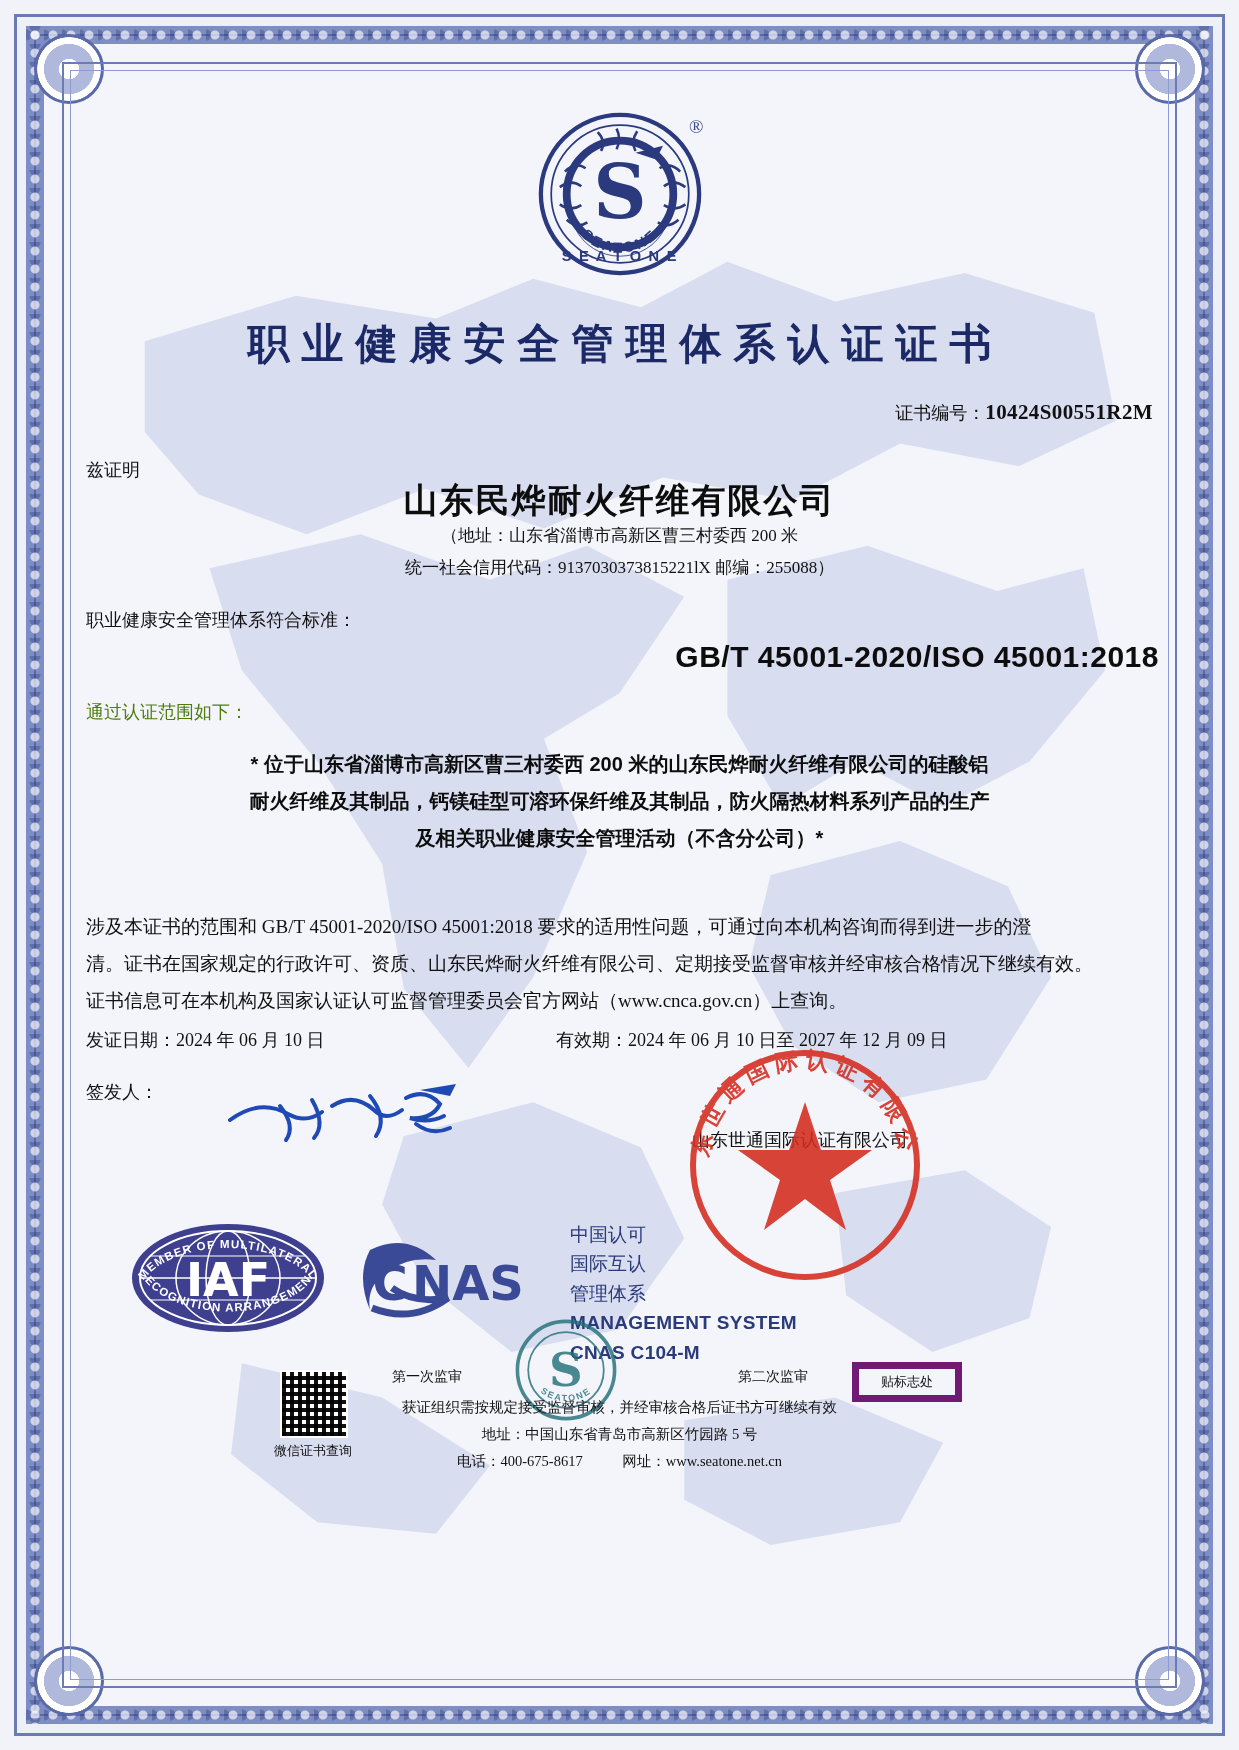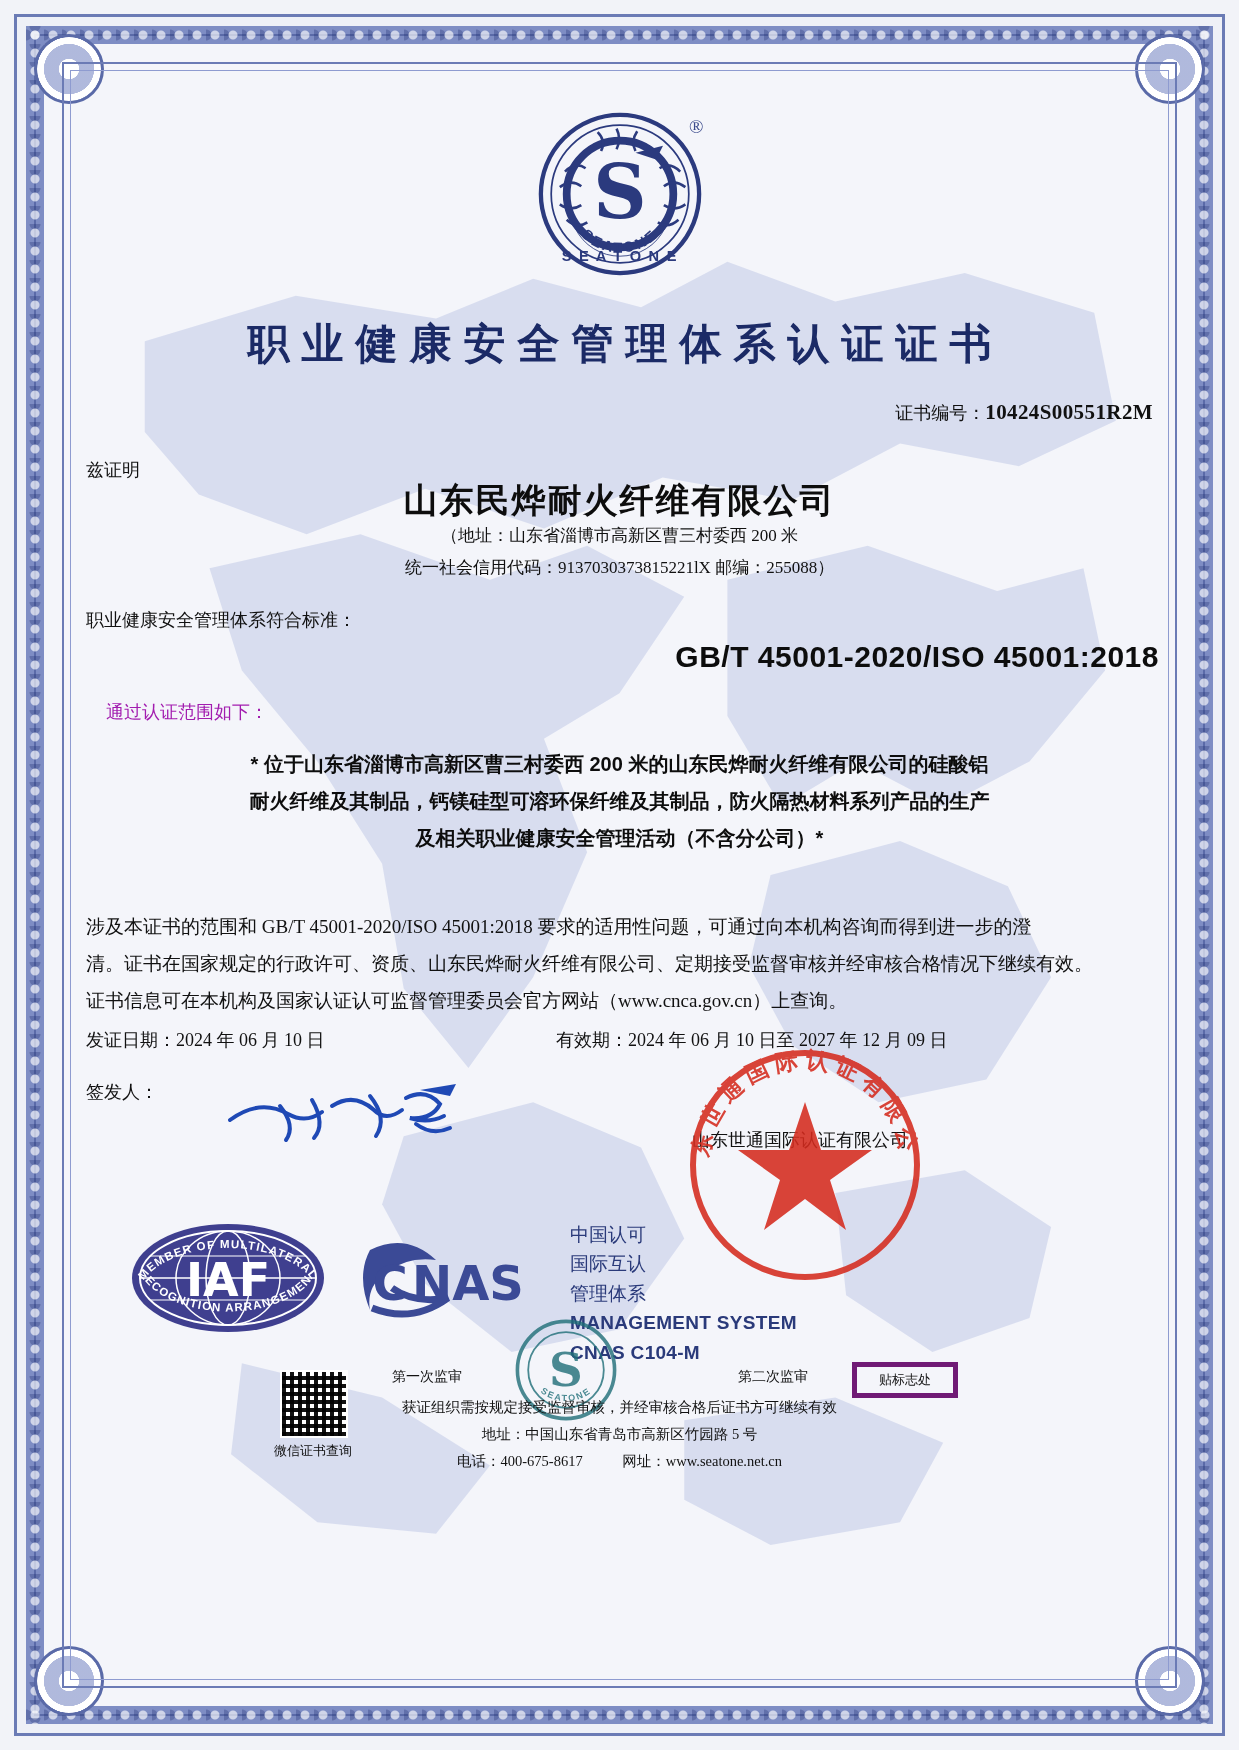--- a/index.html
+++ b/index.html
@@ -208,22 +208,21 @@
     font-weight: bold;
     color: #0d0d0d;
     letter-spacing: 0.5px;
   }
 
   .scope-label {
     position: absolute;
     left: 6px;
     top: 620px;
     font-size: 18px;
-    color: #a21caf;
-    margin-left: 20px;
+    color: #4d7c0f;
   }
 
   .scope-text {
     position: absolute;
     left: 40px; right: 40px;
     top: 666px;
     text-align: center;
     font-size: 20px;
     font-weight: bold;
     color: #0d0d0d;
@@ -352,21 +351,21 @@
     font-size: 14px;
     color: #111;
     font-family: "Liberation Serif", serif;
   }
   .surv-row .s1 { position: absolute; left: 12px; top: 0; }
   .surv-row .s2 { position: absolute; left: 358px; top: 0; }
   .surv-box {
     position: absolute;
     left: 472px; top: -6px;
     width: 96px; height: 26px;
-    border: 5px solid #701a75;
+    border: 7px solid #701a75;
     font-size: 13px;
     text-align: center;
     line-height: 26px;
   }
 
   .foot-lines {
     position: absolute;
     left: 0; right: 0;
     top: 1314px;
     text-align: center;

